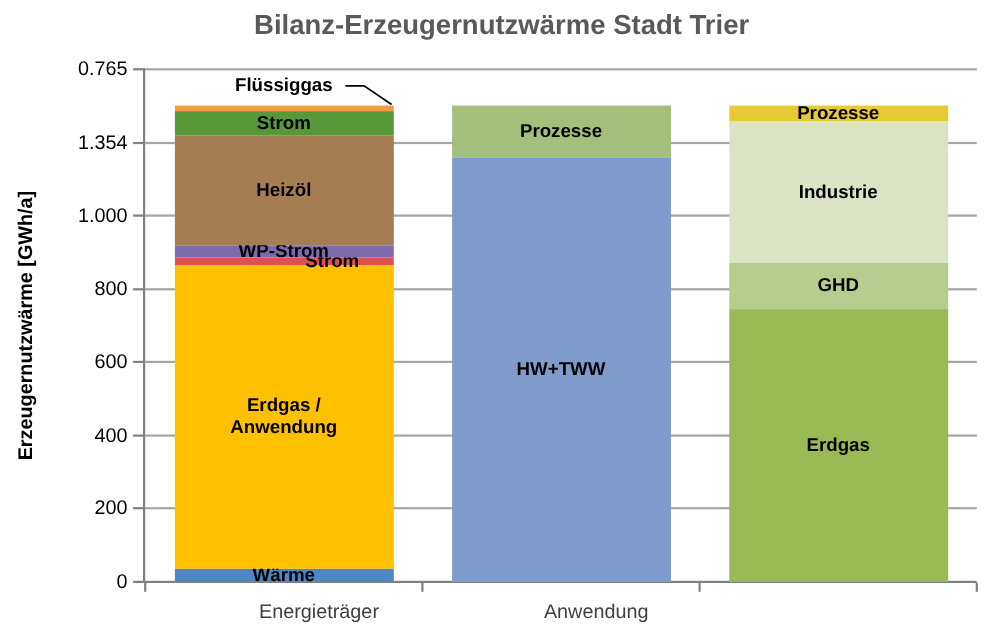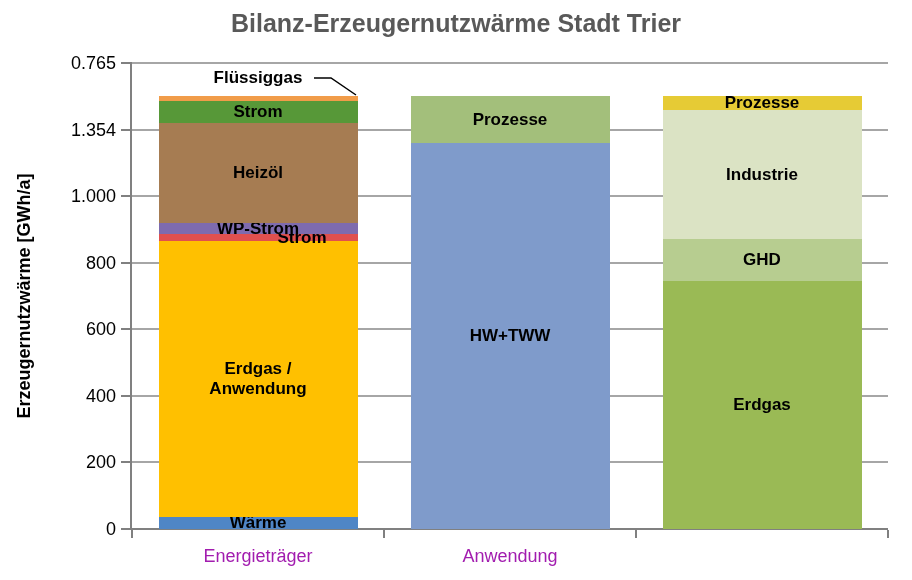--- a/index.html
+++ b/index.html
@@ -49,22 +49,23 @@
     font-weight: bold;
     color: #000000;
     white-space: pre-line;
     text-align: center;
     line-height: 1.18;
   }
   .cat-label {
     position: absolute;
     transform: translate(-50%, -50%);
     font-size: 18px;
-    color: #a21caf;
+    color: #404040;
     white-space: nowrap;
+    margin-left: 32px;
   }
   .leader-svg { position: absolute; left: 0; top: 0; pointer-events: none; }
 </style>
 </head>
 <body>
 
 <div class="chart">
   <div class="chart-title">Bilanz-Erzeugernutzwärme Stadt Trier</div>
   <div class="y-title">Erzeugernutzwärme [GWh/a]</div>
   <div id="plot"></div>

